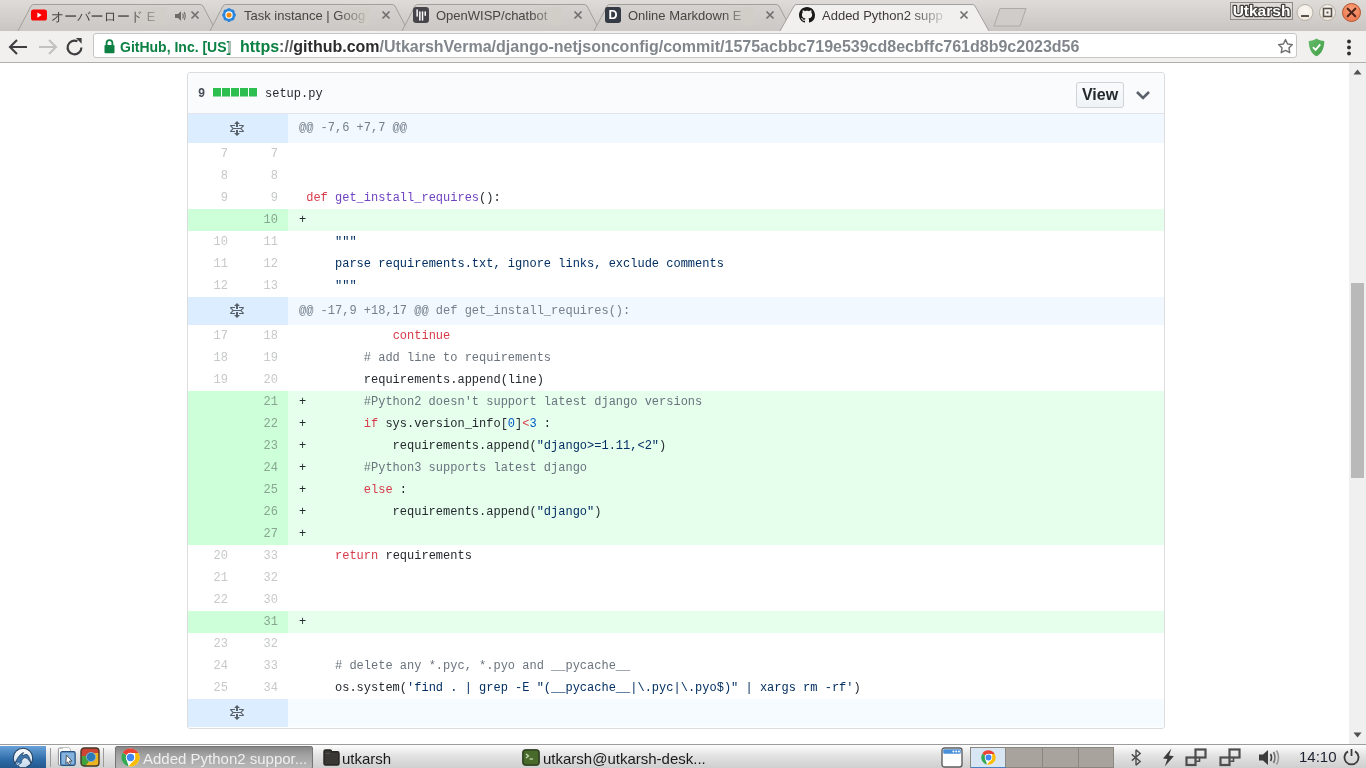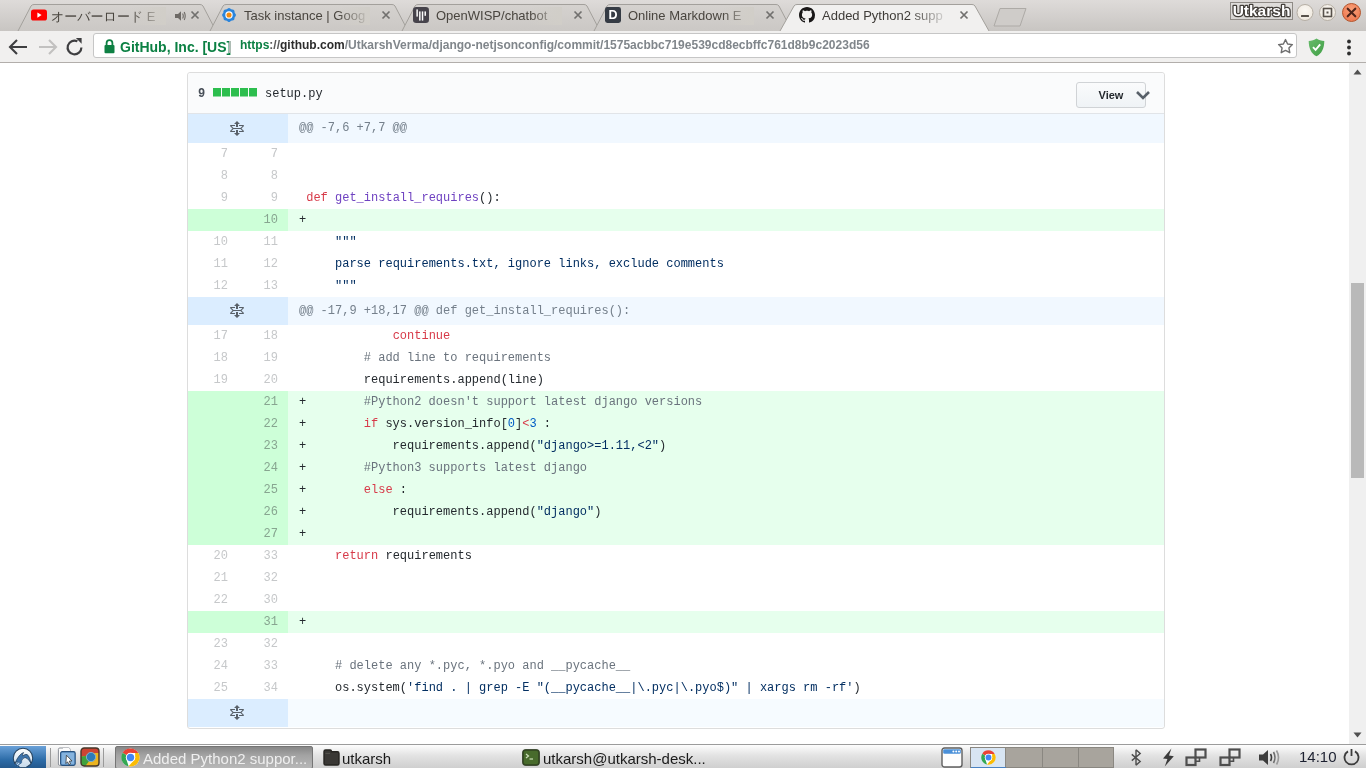--- a/index.html
+++ b/index.html
@@ -181,21 +181,21 @@
       <path d="M16.4 9.5 A6.9 6.9 0 1 1 12.4 3.2" stroke="#3e3e40" stroke-width="2.2" fill="none"></path>
       <path d="M10.9 0 L16.6 0 L16.6 5.7 Z" fill="#3e3e40"></path>
     </svg>
     <div id="omnibox">
       <svg class="abs" style="left:10px;top:5px" width="11" height="15" viewBox="0 0 11 15">
         <rect x="0.5" y="6" width="10" height="8.2" rx="1" fill="#0e8043"></rect>
         <path d="M2.6 6 V4 A2.9 2.9 0 0 1 8.4 4 V6" stroke="#0e8043" stroke-width="1.8" fill="none"></path>
       </svg>
       <div class="urltext" style="left:26px;color:#0b8043;font-size:14px;top:5px">GitHub, Inc. [US]</div>
       <div class="urltext" style="left:134px;color:#b6b6b6;font-size:13px;top:4px">|</div>
-      <div class="urltext" style="left:146px;font-size:12px"><span style="color:#0b8043">https</span><span style="color:#5b5b5b">://</span><span style="color:#2c2c2c">github.com</span><span style="color:#80868b">/UtkarshVerma/django-netjsonconfig/commit/1575acbbc719e539cd8ecbffc761d8b9c2023d56</span></div>
+      <div class="urltext" style="left:146px;font-size:16px"><span style="color:#0b8043">https</span><span style="color:#5b5b5b">://</span><span style="color:#2c2c2c">github.com</span><span style="color:#80868b">/UtkarshVerma/django-netjsonconfig/commit/1575acbbc719e539cd8ecbffc761d8b9c2023d56</span></div>
 
       <svg class="abs" style="left:1183px;top:4px" width="17" height="17" viewBox="0 0 17 17">
         <path d="M8.5 1.6 L10.6 6 L15.4 6.6 L11.9 9.9 L12.8 14.7 L8.5 12.4 L4.2 14.7 L5.1 9.9 L1.6 6.6 L6.4 6 Z" fill="none" stroke="#6e6e6e" stroke-width="1.4" stroke-linejoin="round"></path>
       </svg>
     </div>
 
     <svg class="abs" style="left:1308px;top:7px" width="17" height="19" viewBox="0 0 17 19">
       <defs>
           <linearGradient id="shg" x1="0" y1="0" x2="1" y2="1">
             <stop offset="0" stop-color="#66bb6a"></stop>
@@ -220,21 +220,21 @@
         <svg class="abs" style="left:25px;top:15px" width="45" height="10" viewBox="0 0 45 10">
           <g fill="#2cbe4e">
               <rect x="0" y="0" width="8" height="8.5"></rect>
               <rect x="9" y="0" width="8" height="8.5"></rect>
               <rect x="18" y="0" width="8" height="8.5"></rect>
               <rect x="27" y="0" width="8" height="8.5"></rect>
               <rect x="36" y="0" width="8" height="8.5"></rect>
             </g>
         </svg>
         <div class="abs mono" style="left:77px;top:14px;font-size:12px;color:#24292e">setup.py</div>
-        <div class="abs" style="left:888px;top:9px;width:70px;height:26px;border:1px solid #d0d3d6;border-radius:3px;background:linear-gradient(#fafbfc,#eff3f6);text-align:center;font-size:11px;font-weight:bold;color:#24292e;line-height:24px">View</div>
+        <div class="abs" style="left:888px;top:9px;width:48px;height:26px;border:1px solid #d0d3d6;border-radius:3px;background:linear-gradient(#fafbfc,#eff3f6);text-align:center;font-size:16px;font-weight:bold;color:#24292e;line-height:24px">View</div>
         <svg class="abs" style="left:947px;top:17px" width="16" height="10" viewBox="0 0 16 10">
             <path d="M2 2 L8 8 L14 2" stroke="#586069" stroke-width="2.6" fill="none"></path>
           </svg>
       </div>
       <div class="hrow" style="height:29px">
           <div class="hgut">
             <svg class="unfold" style="top:6.5px" viewBox="0 0 16 16">
               <path fill="#586069" d="M11.5 7.5L14 10c0 .55-.45 1-1 1H9v-1h3.5l-2-2h-7l-2 2H5v1H1c-.55 0-1-.45-1-1l2.5-2.5L0 5c0-.55.45-1 1-1h4v1H1.5l2 2h7l2-2H9V4h4c.55 0 1 .45 1 1l-2.5 2.5zM6 6h2V3h2L7 0 4 3h2v3zm2 3H6v3H4l3 3 3-3H8V9z"></path>
             </svg>
           </div>

